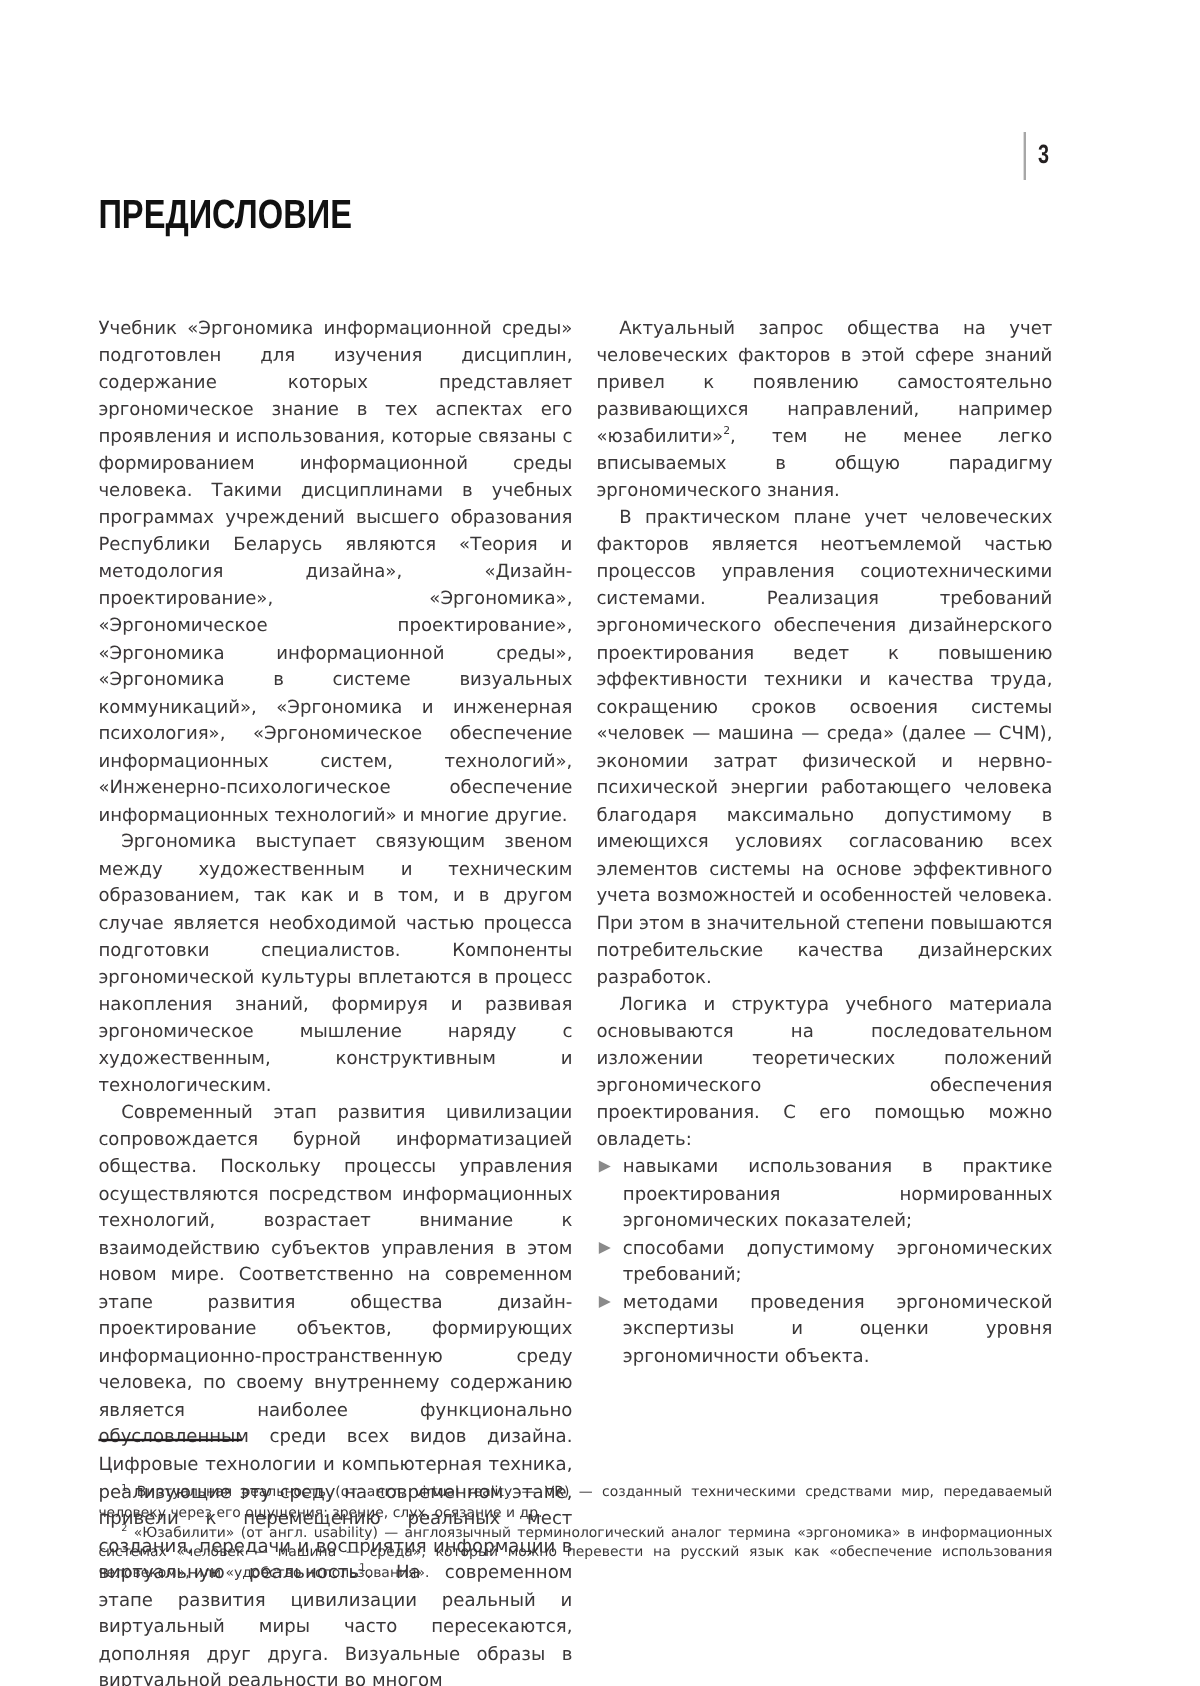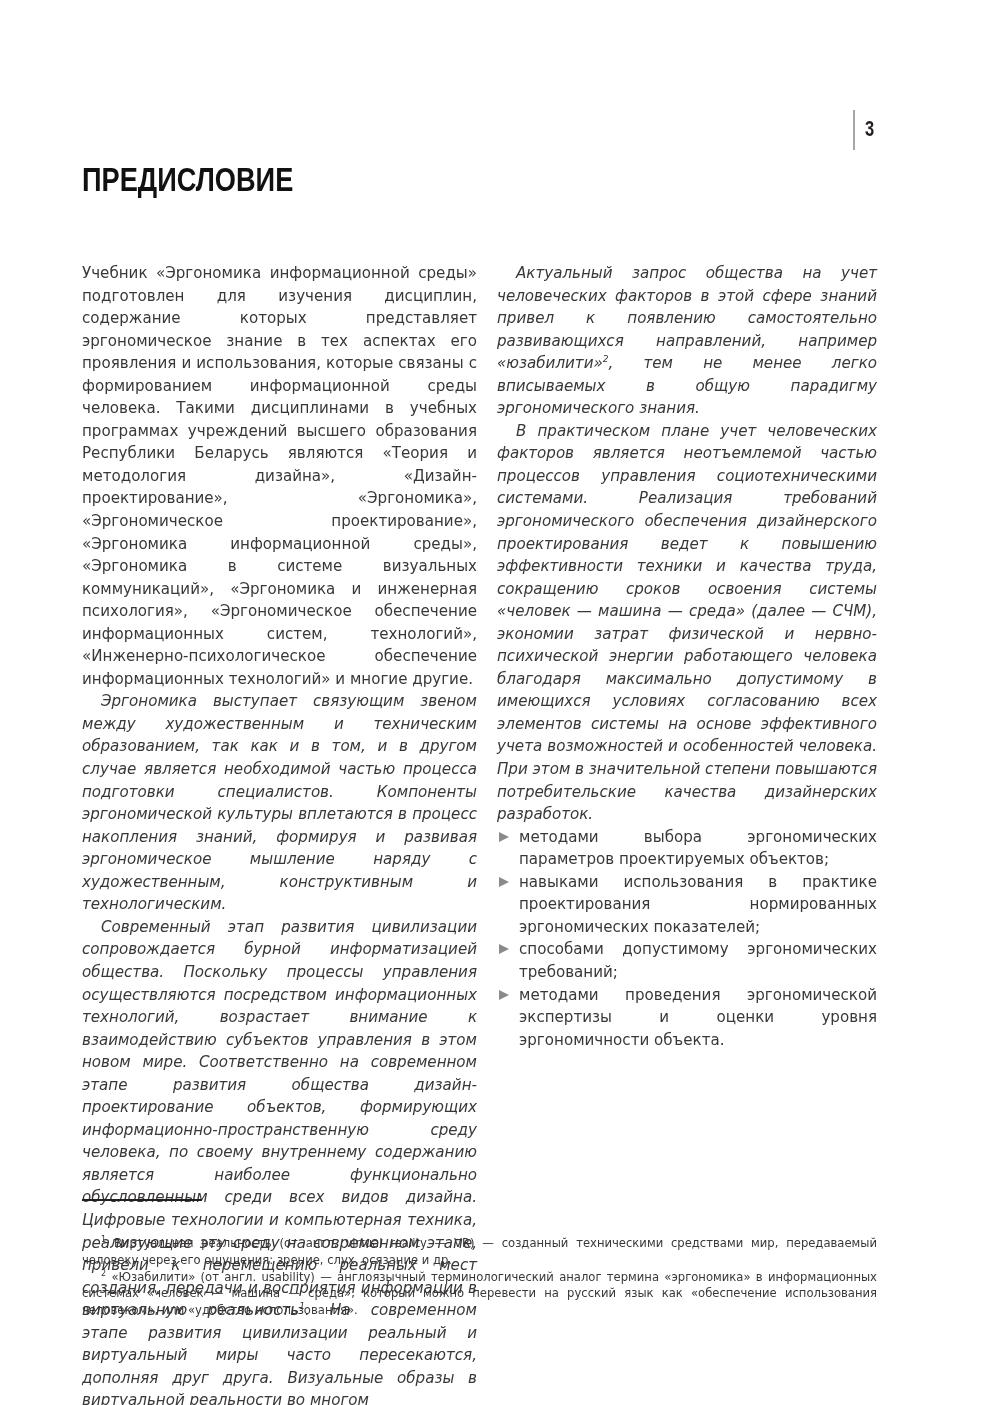--- a/index.html
+++ b/index.html
@@ -5,21 +5,21 @@
   html, body { margin: 0; padding: 0; background: #ffffff; }
   body { width: 1000px; height: 1405px; position: relative; overflow: hidden; color: #231f20; font-family: "DejaVu Sans", sans-serif; }
   .page-num-wrap { position: absolute; left: 853px; top: 110px; height: 40px; }
   .page-divider { position: absolute; left: 0; top: 0; width: 2px; height: 40px; background: #a7a7a7; }
   .page-num { position: absolute; left: 12px; top: 6px; font-family: "Liberation Sans", sans-serif; font-weight: bold; font-size: 22px; transform: scaleX(0.75); transform-origin: left top; color: #231f20; }
   .title { position: absolute; left: 82px; top: 160px; font-family: "Liberation Sans", sans-serif; font-weight: bold; font-size: 34px; letter-spacing: 0px; transform: scaleX(0.8); transform-origin: left top; color: #111; margin: 0; }
   .col { position: absolute; top: 262px; width: 395px; font-size: 15.1px; line-height: 22.55px; color: #3a3738; }
   .col-left { left: 82px; }
   .col-right { left: 497px; width: 380px; }
   .col p { margin: 0; text-align: justify; hyphens: manual; }
-  .col p.indent { text-indent: 19px; font-style: italic; }
+  .col p.indent { text-indent: 19px; }
   sup { font-size: 9px; line-height: 0; vertical-align: super; }
   ul.bullets { list-style: none; margin: 0; padding: 0; }
   ul.bullets li { position: relative; padding-left: 22px; text-align: justify; }
   ul.bullets li .tri { position: absolute; left: 2px; top: 6px; width: 0; height: 0; border-top: 5.5px solid transparent; border-bottom: 5.5px solid transparent; border-left: 10px solid #8a8a8a; }
   .fn-rule { position: absolute; left: 82px; top: 1199px; width: 120px; height: 2px; background: #231f20; }
   .footnotes { position: absolute; left: 82px; top: 1204px; width: 795px; font-size: 11.6px; line-height: 16.8px; color: #3a3738; margin-top: 31px; }
   .footnotes p { margin: 0; text-indent: 19px; text-align: justify; }
   .footnotes sup { font-size: 8px; }
 </style>
 </head>
@@ -34,22 +34,22 @@
 
 <div class="col col-left">
   <p>Учебник «Эргономика информационной среды» подготовлен для изучения дисциплин, содержание которых представляет эргономическое знание в тех аспектах его проявления и использования, которые связаны с формированием информационной среды человека. Такими дисциплинами в учебных программах учреждений высшего образования Республики Беларусь являются «Теория и методология дизайна», «Дизайн-проектирование», «Эргономика», «Эргономическое проектирование», «Эргономика информационной среды», «Эргономика в системе визуальных коммуникаций», «Эргономика и инженерная психология», «Эргономическое обеспечение информационных систем, технологий», «Инженерно-психологическое обеспечение информационных технологий» и многие другие.</p>
   <p class="indent">Эргономика выступает связующим звеном между художественным и техническим образованием, так как и в том, и в другом случае является необходимой частью процесса подготовки специалистов. Компоненты эргономической культуры вплетаются в процесс накопления знаний, формируя и развивая эргономическое мышление наряду с художественным, конструктивным и технологическим.</p>
   <p class="indent"><span>Современный этап развития цивилизации сопровождается бурной информатизацией общества. Поскольку процессы управления осуществляются посредством информационных технологий, возрастает внимание к взаимодействию субъектов управления в этом новом мире. Соответственно на современном этапе развития общества дизайн-проектирование объектов, формирующих информационно-пространственную среду человека, по своему внутреннему содержанию является наиболее функционально обусловленным среди всех видов дизайна. Цифровые технологии и компьютерная техника, реализующие эту среду на современном этапе, привели к перемещению реальных мест создания, передачи и восприятия информации в виртуальную реальность</span><sup>1</sup><span>. На современном этапе развития цивилизации реальный и виртуальный миры часто пересекаются, дополняя друг друга. Визуальные образы в виртуальной реальности во многом</span></p>
 </div>
 
 <div class="col col-right">
   <p class="indent"><span>Актуальный запрос общества на учет человеческих факторов в этой сфере знаний привел к появлению самостоятельно развивающихся направлений, например «юзабилити»</span><sup>2</sup><span>, тем не менее легко вписываемых в общую парадигму эргономического знания.</span></p>
   <p class="indent">В практическом плане учет человеческих факторов является неотъемлемой частью процессов управления социотехническими системами. Реализация требований эргономического обеспечения дизайнерского проектирования ведет к повышению эффективности техники и качества труда, сокращению сроков освоения системы «человек — машина — среда» (далее — СЧМ), экономии затрат физической и нервно-психической энергии работающего человека благодаря максимально допустимому в имеющихся условиях согласованию всех элементов системы на основе эффективного учета возможностей и особенностей человека. При этом в значительной степени повышаются потребительские качества дизайнерских разработок.</p>
+  <p class="indent">Логика и структура учебного материала основываются на последовательном изложении теоретических положений эргономического обеспечения проектирования. С его помощью можно овладеть:</p>
   <ul class="bullets">
-    <li><span class="tri"></span><span>методами выбора эргономических параметров проектируемых объектов;</span></li>
     <li><span class="tri"></span><span>навыками использования в практике проектирования нормированных эргономических показателей;</span></li>
     <li><span class="tri"></span><span>способами допустимому эргономических требований;</span></li>
     <li><span class="tri"></span><span>методами проведения эргономической экспертизы и оценки уровня эргономичности объекта.</span></li>
   </ul>
 </div>
 
 <div class="fn-rule"></div>
 <div class="footnotes">
   <p><sup>1</sup><span> Виртуальная реальность (от англ. virtual reality — VR) — созданный техническими средствами мир, передаваемый человеку через его ощущения: зрение, слух, осязание и др.</span></p>
   <p><sup>2</sup><span> «Юзабилити» (от англ. usability) — англоязычный терминологический аналог термина «эргономика» в информационных системах «человек — машина — среда», который можно перевести на русский язык как «обеспечение использования человеком», или «удобство использования».</span></p>

